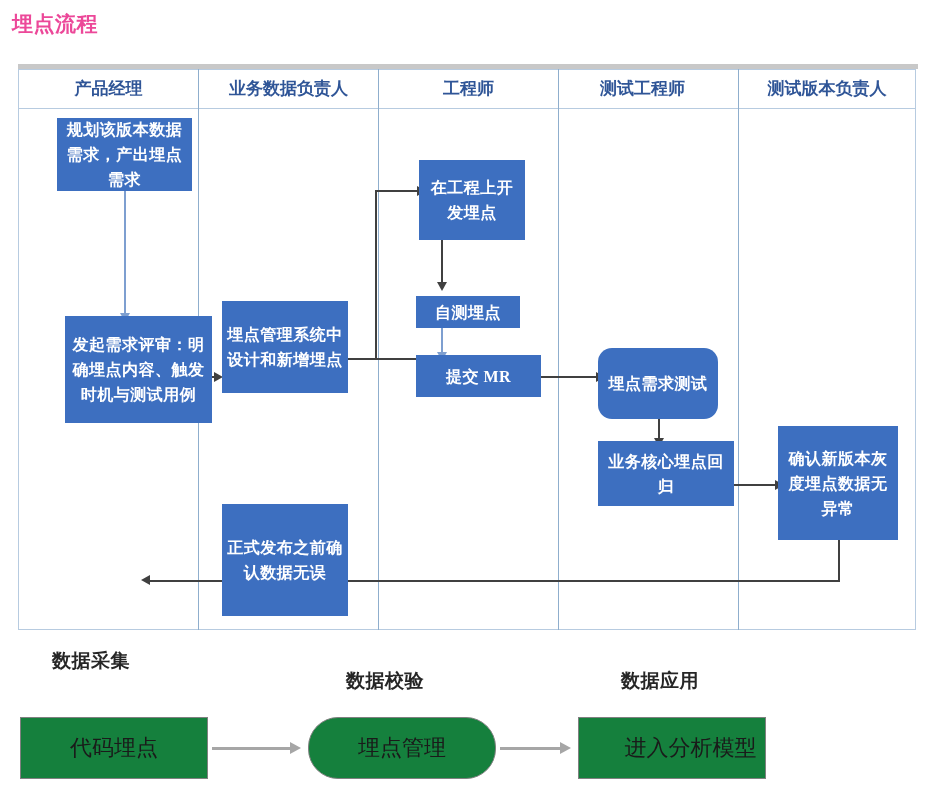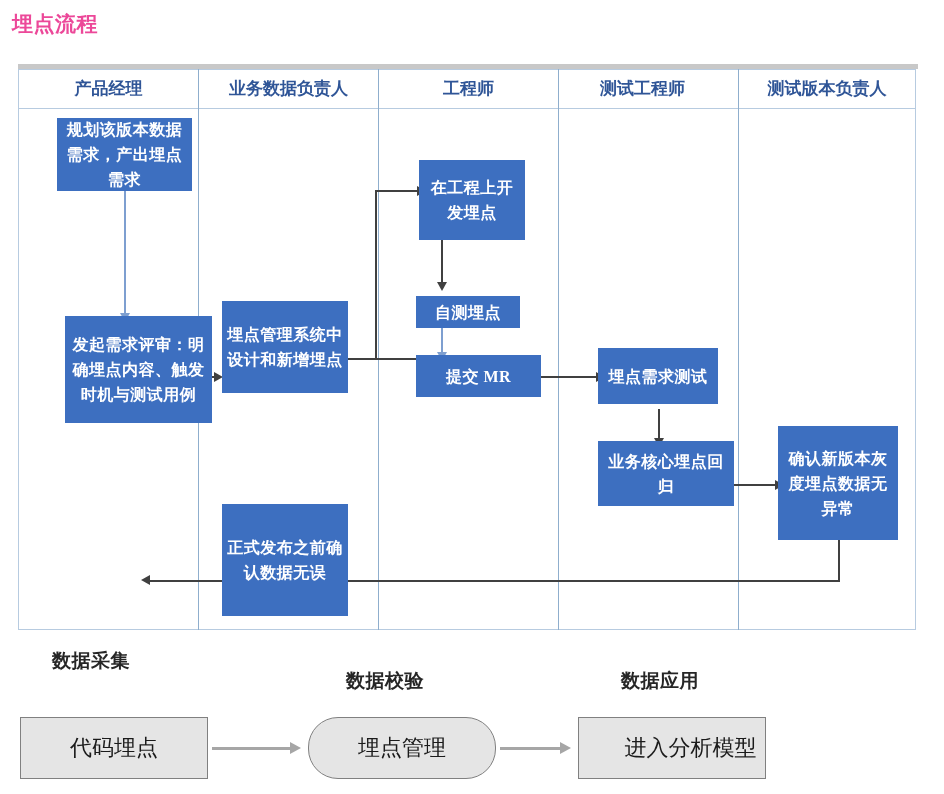--- a/index.html
+++ b/index.html
@@ -143,21 +143,21 @@
     position: absolute;
     font-size: 19px;
     font-weight: bold;
     color: #262626;
     white-space: nowrap;
     letter-spacing: 0.5px;
   }
   .sbox {
     position: absolute;
     border: 1.5px solid #808080;
-    background: #e5e5e5;
+    background: #15803d;
     box-sizing: border-box;
     display: flex;
     align-items: center;
     justify-content: center;
     font-size: 22px;
     color: #1a1a1a;
     white-space: nowrap;
   }
   .sarrow-line {
     position: absolute;
@@ -232,21 +232,21 @@
   <div class="pbox" style="left:204px; top:237px; width:126px; height:92px;">埋点管理系统中设计和新增埋点</div>
 
   <div class="pbox" style="left:204px; top:440px; width:126px; height:112px;">正式发布之前确认数据无误</div>
 
   <div class="pbox" style="left:401px; top:96px;  width:106px; height:80px;">在工程上开发埋点</div>
 
   <div class="pbox" style="left:398px; top:232px; width:104px; height:32px;">自测埋点</div>
 
   <div class="pbox" style="left:398px; top:291px; width:125px; height:42px;">提交 MR</div>
 
-  <div class="pbox" style="left:580px; top:284px; width:120px; height:56px;">埋点需求测试</div>
+  <div class="pbox" style="left:580px; top:284px; width:120px; height:71px;border-radius:14px;">埋点需求测试</div>
 
   <div class="pbox" style="left:580px; top:377px; width:136px; height:65px;">业务核心埋点回归</div>
 
   <div class="pbox" style="left:760px; top:362px; width:120px; height:114px;">确认新版本灰度埋点数据无异常</div>
 
 </div>
 
 <div id="pipeline">
 
   <div class="stage-label" style="left:52px;  top:648px;">数据采集</div>

